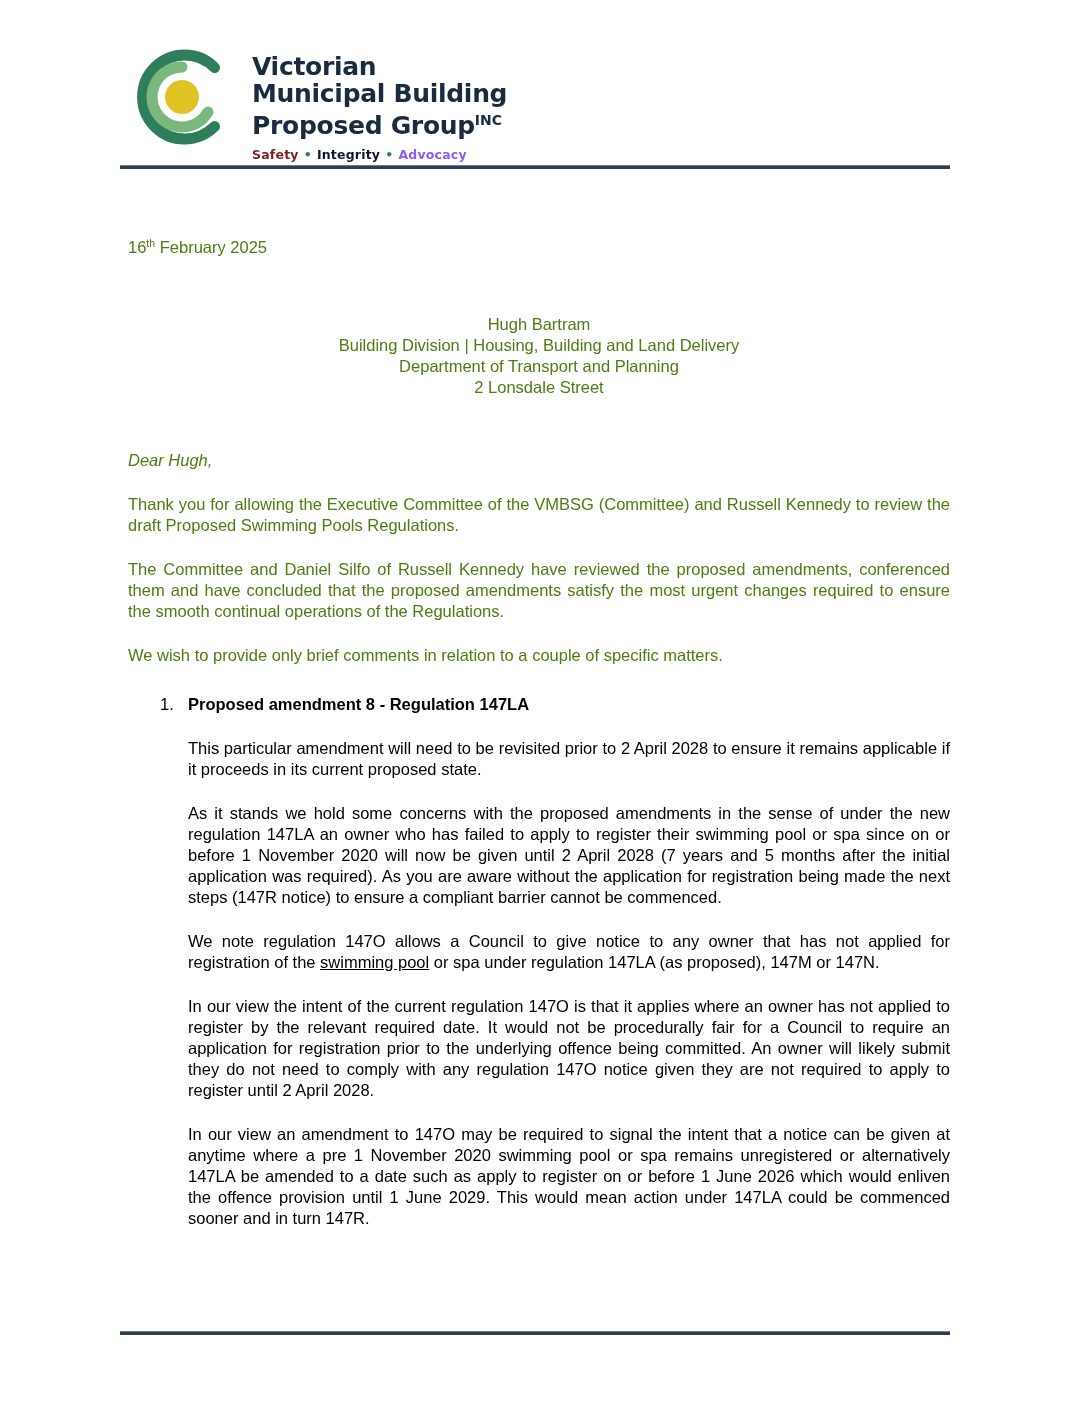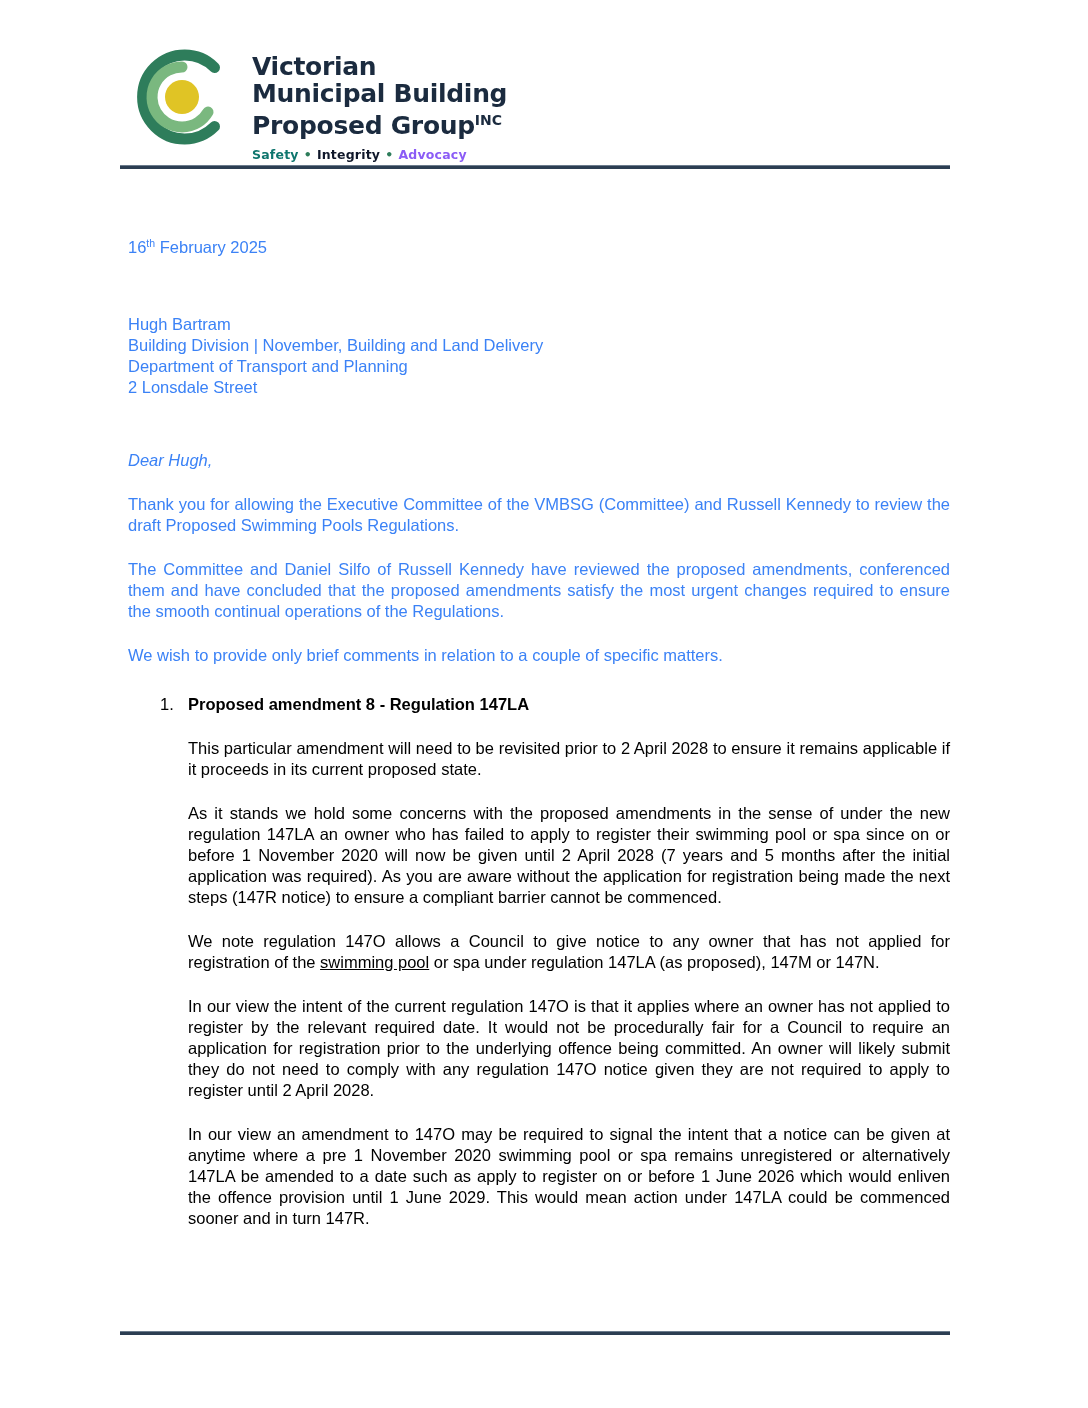--- a/index.html
+++ b/index.html
@@ -58,21 +58,21 @@
     letter-spacing: 0;
   }
   .tagline {
     margin-top: 8px;
     font-family: "DejaVu Sans", sans-serif;
     font-weight: bold;
     font-size: 12.5px;
     letter-spacing: 0.2px;
     white-space: nowrap;
   }
-  .tag-safety { color: #0f766e; }
+  .tag-safety { color: #7f1d1d; }
   .tag-integrity { color: #0f172a; }
   .tag-advocacy { color: #8b5cf6; }
   .tag-sep { color: #2e7d5b; padding: 0 5px; }
 
   
   .rule {
     position: absolute;
     left: 120px;
     width: 830px;
     height: 3px;
@@ -85,32 +85,32 @@
   
   .body-area {
     position: absolute;
     left: 128px;
     top: 228px;
     width: 822px;
   }
   .tx {
     font-size: 16.5px;
     line-height: 21px;
-    color: #3b82f6;
+    color: #4d7c0f;
   }
   .date-line { margin-bottom: 0; }
   .date-line sup {
     font-size: 10.5px;
     vertical-align: super;
     line-height: 0;
   }
   .addr {
     margin-top: 56px;
   }
-  .addr div { white-space: nowrap; }
+  .addr div { white-space: nowrap; text-align: center; }
   .salutation { margin-top: 52px; font-style: italic; }
   .para {
     margin-top: 23px;
     text-align: justify;
   }
   .para-left {
     margin-top: 23px;
     text-align: left;
   }
 
@@ -174,21 +174,21 @@
   </div>
 
   <div class="rule rule-top"></div>
 
   <div class="body-area">
 
     <div class="tx date-line"><span>16</span><sup>th</sup><span> February 2025</span></div>
 
     <div class="tx addr">
       <div>Hugh Bartram</div>
-      <div>Building Division | November, Building and Land Delivery</div>
+      <div>Building Division | Housing, Building and Land Delivery</div>
       <div>Department of Transport and Planning</div>
       <div>2 Lonsdale Street</div>
     </div>
 
     <div class="tx salutation">Dear Hugh,</div>
 
     <div class="tx para">Thank you for allowing the Executive Committee of the VMBSG (Committee) and Russell Kennedy to review the draft Proposed Swimming Pools Regulations.</div>
 
     <div class="tx para">The Committee and Daniel Silfo of Russell Kennedy have reviewed the proposed amendments, conferenced them and have concluded that the proposed amendments satisfy the most urgent changes required to ensure the smooth continual operations of the Regulations.</div>
 

